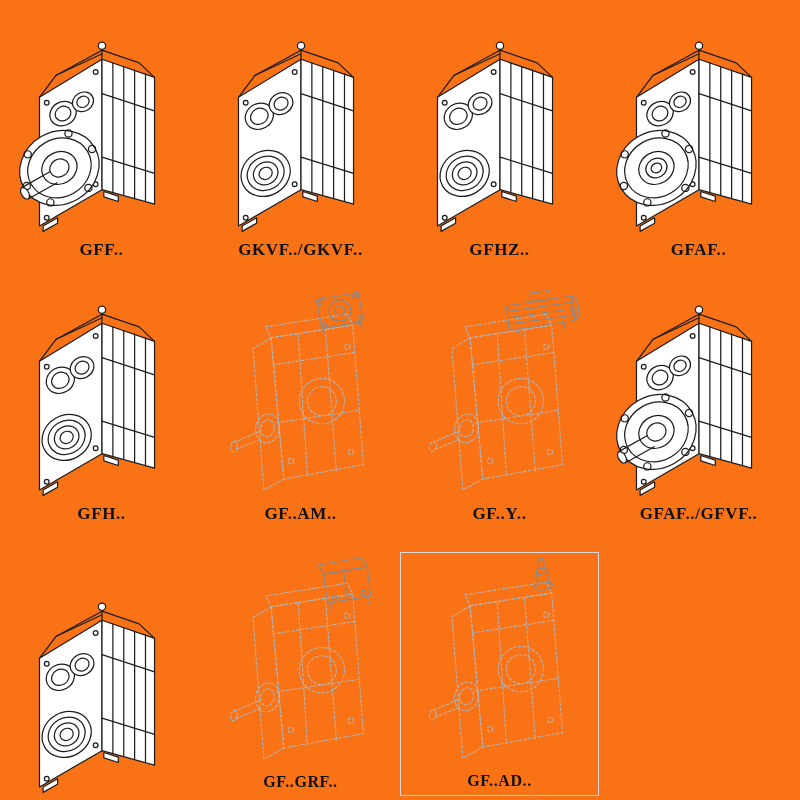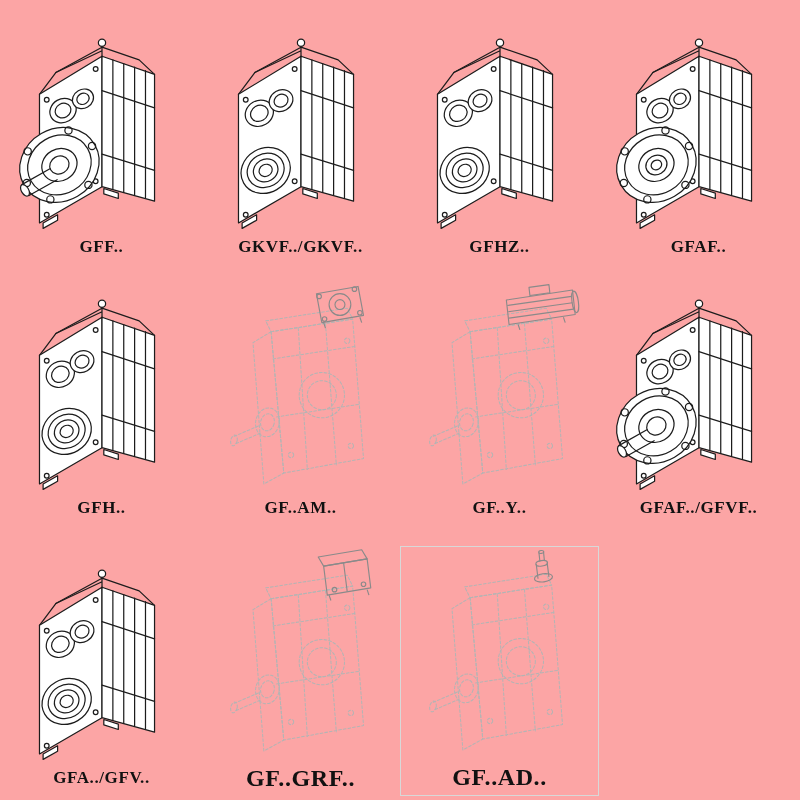--- a/index.html
+++ b/index.html
@@ -1,36 +1,36 @@
 <!DOCTYPE html>
 <html><head>
 <meta charset="utf-8">
 <style>
   html,body { margin:0; padding:0; background:#ffffff; }
   .page {
-    width:800px; height:800px; background:#fca5a5; overflow:hidden;
+    width:800px; height:800px; background:#f97316; overflow:hidden;
     font-family:"Liberation Serif", serif;
   }
   .grid {
     display:grid; width:800px; height:800px; box-sizing:border-box;
     grid-template-columns:repeat(4, 1fr);
     grid-template-rows:repeat(3, 1fr);
     padding:4px 2px;
   }
   .cell {
     display:flex; flex-direction:column; align-items:center;
     justify-content:flex-end; margin:0; box-sizing:border-box;
   }
   .cell.boxed { border:1px solid #d8d8d8;margin-top:20px; }
   .drawing { width:182px; height:212px; display:block; }
   .label {
     font-weight:bold; font-size:17px; color:#111; letter-spacing:0.6px;
     line-height:1; padding:6px 0 10px; white-space:nowrap;
   }
-  .label-lg { font-size:24px; padding-bottom:6px; }
+  .label-lg { font-size:16px; padding-bottom:6px; }
   
   use.ink   { stroke:#1c1c1c; stroke-width:1.35; fill:none; }
   use.ghost { stroke:#b4b4b4; stroke-width:1.15; fill:none; stroke-dasharray:3 2.2; }
   use.ghost-att { stroke:#8a8a8a; stroke-width:1.25; fill:none; }
   .defs-holder { position:absolute; width:0; height:0; overflow:hidden; }
 </style>
 </head>
 <body>
 
 <svg class="defs-holder" aria-hidden="true">
@@ -221,21 +221,20 @@
         <use class="ink" href="#face-flange-shaft"></use>
       </svg>
       <figcaption class="label">GFAF../GFVF..</figcaption>
     </figure>
 
     <figure class="cell">
       <svg class="drawing" viewBox="0 0 190 234">
         <use class="ink" href="#housing-solid"></use>
         <use class="ink" href="#face-bores"></use>
       </svg>
-      <figcaption class="label">GFA../GFV..</figcaption>
     </figure>
 
     <figure class="cell">
       <svg class="drawing" viewBox="0 0 190 234">
         <use class="ghost" href="#housing-ghost"></use>
         <use class="ghost-att" href="#att-grf"></use>
       </svg>
       <figcaption class="label label-lg">GF..GRF..</figcaption>
     </figure>
 

